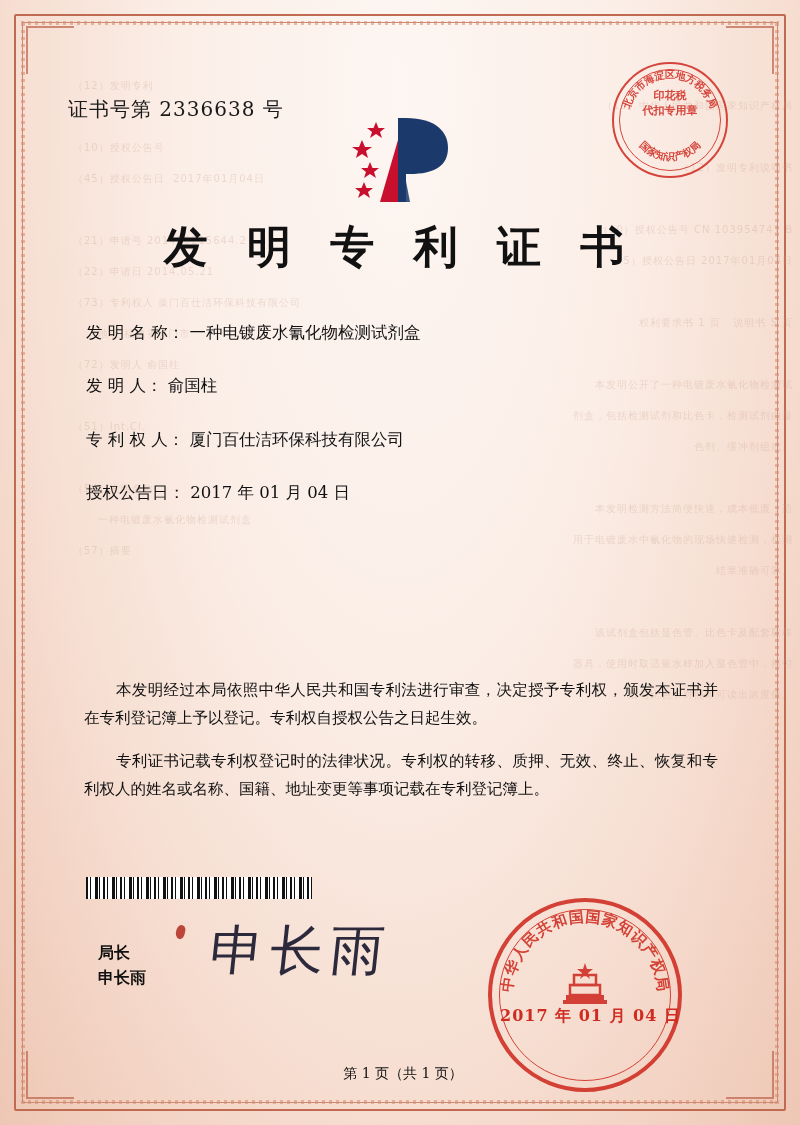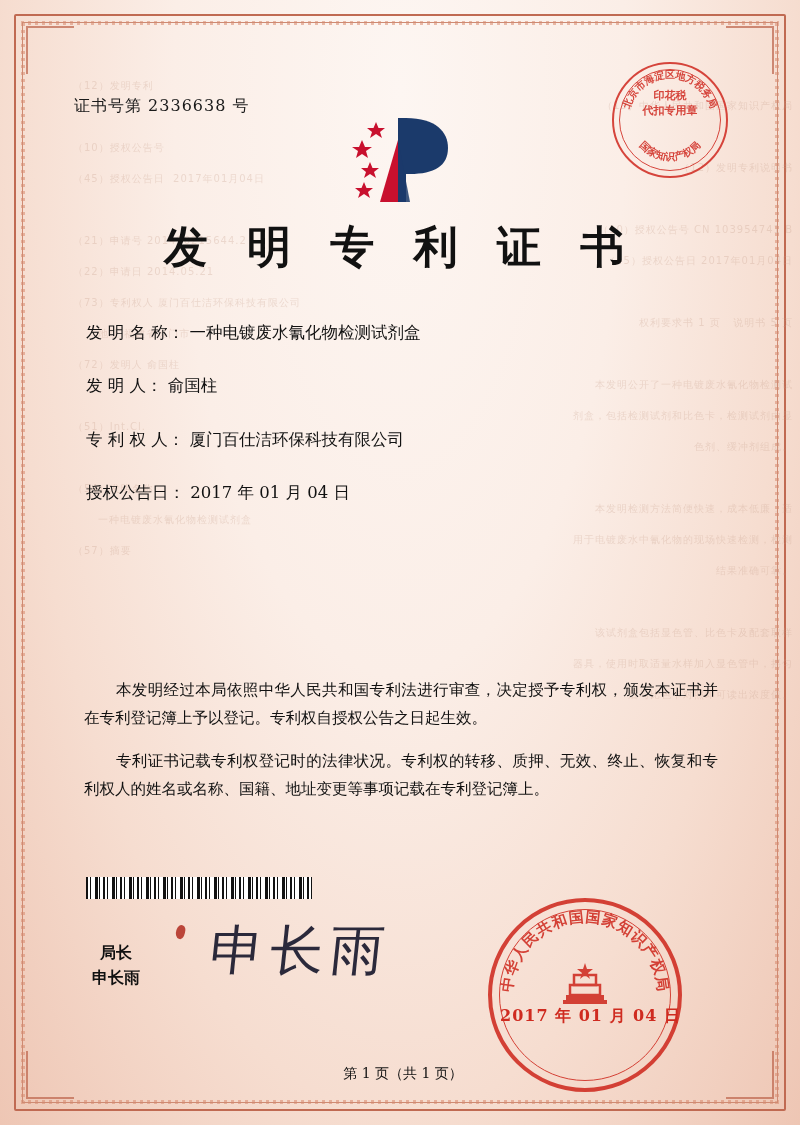--- a/index.html
+++ b/index.html
@@ -54,23 +54,22 @@
     letter-spacing:1px;
     white-space:pre-wrap;
     pointer-events:none;
     font-family:"DejaVu Sans",sans-serif;
     margin-left:33px;
   }
   .ghost-right{left:440px;top:90px;width:320px;text-align:right;}
 
   .cert-no{
     position:absolute;left:68px;top:96px;
-    font-size:16px;color:#1a1a1a;letter-spacing:1px;
-    font-family:"DejaVu Serif","Liberation Serif",serif;
-    margin-left:6px;
+    font-size:20px;color:#1a1a1a;letter-spacing:1px;
+    font-family:"DejaVu Serif","Liberation Serif",serif;
   }
 
   
   .logo{position:absolute;left:340px;top:110px;width:130px;height:100px;}
 
   .title{
     position:absolute;left:0;right:0;top:218px;
     text-align:center;
     font-size:44px;letter-spacing:12px;font-weight:700;
     color:#111;
@@ -92,21 +91,21 @@
     font-family:"DejaVu Serif","Liberation Serif",serif;
   }
 
   .barcode{
     position:absolute;left:86px;top:877px;width:226px;height:22px;
     background:repeating-linear-gradient(90deg,
       #111 0 2px,#fff 2px 4px,#111 4px 5px,#fff 5px 9px,
       #111 9px 12px,#fff 12px 13px,#111 13px 14px,#fff 14px 17px);
   }
 
-  .sig-block{position:absolute;left:92px;top:940px;text-align:center;}
+  .sig-block{position:absolute;left:98px;top:940px;}
   .sig-label{
     font-size:16px;color:#111;line-height:25px;font-weight:600;
     font-family:"DejaVu Serif","Liberation Serif",serif;
   }
   .sig-script{
     position:absolute;left:210px;top:915px;
     font-size:54px;color:#1a1a2e;
     font-family:"DejaVu Serif","Liberation Serif",serif;
     letter-spacing:6px;
     transform:skewX(-6deg);

